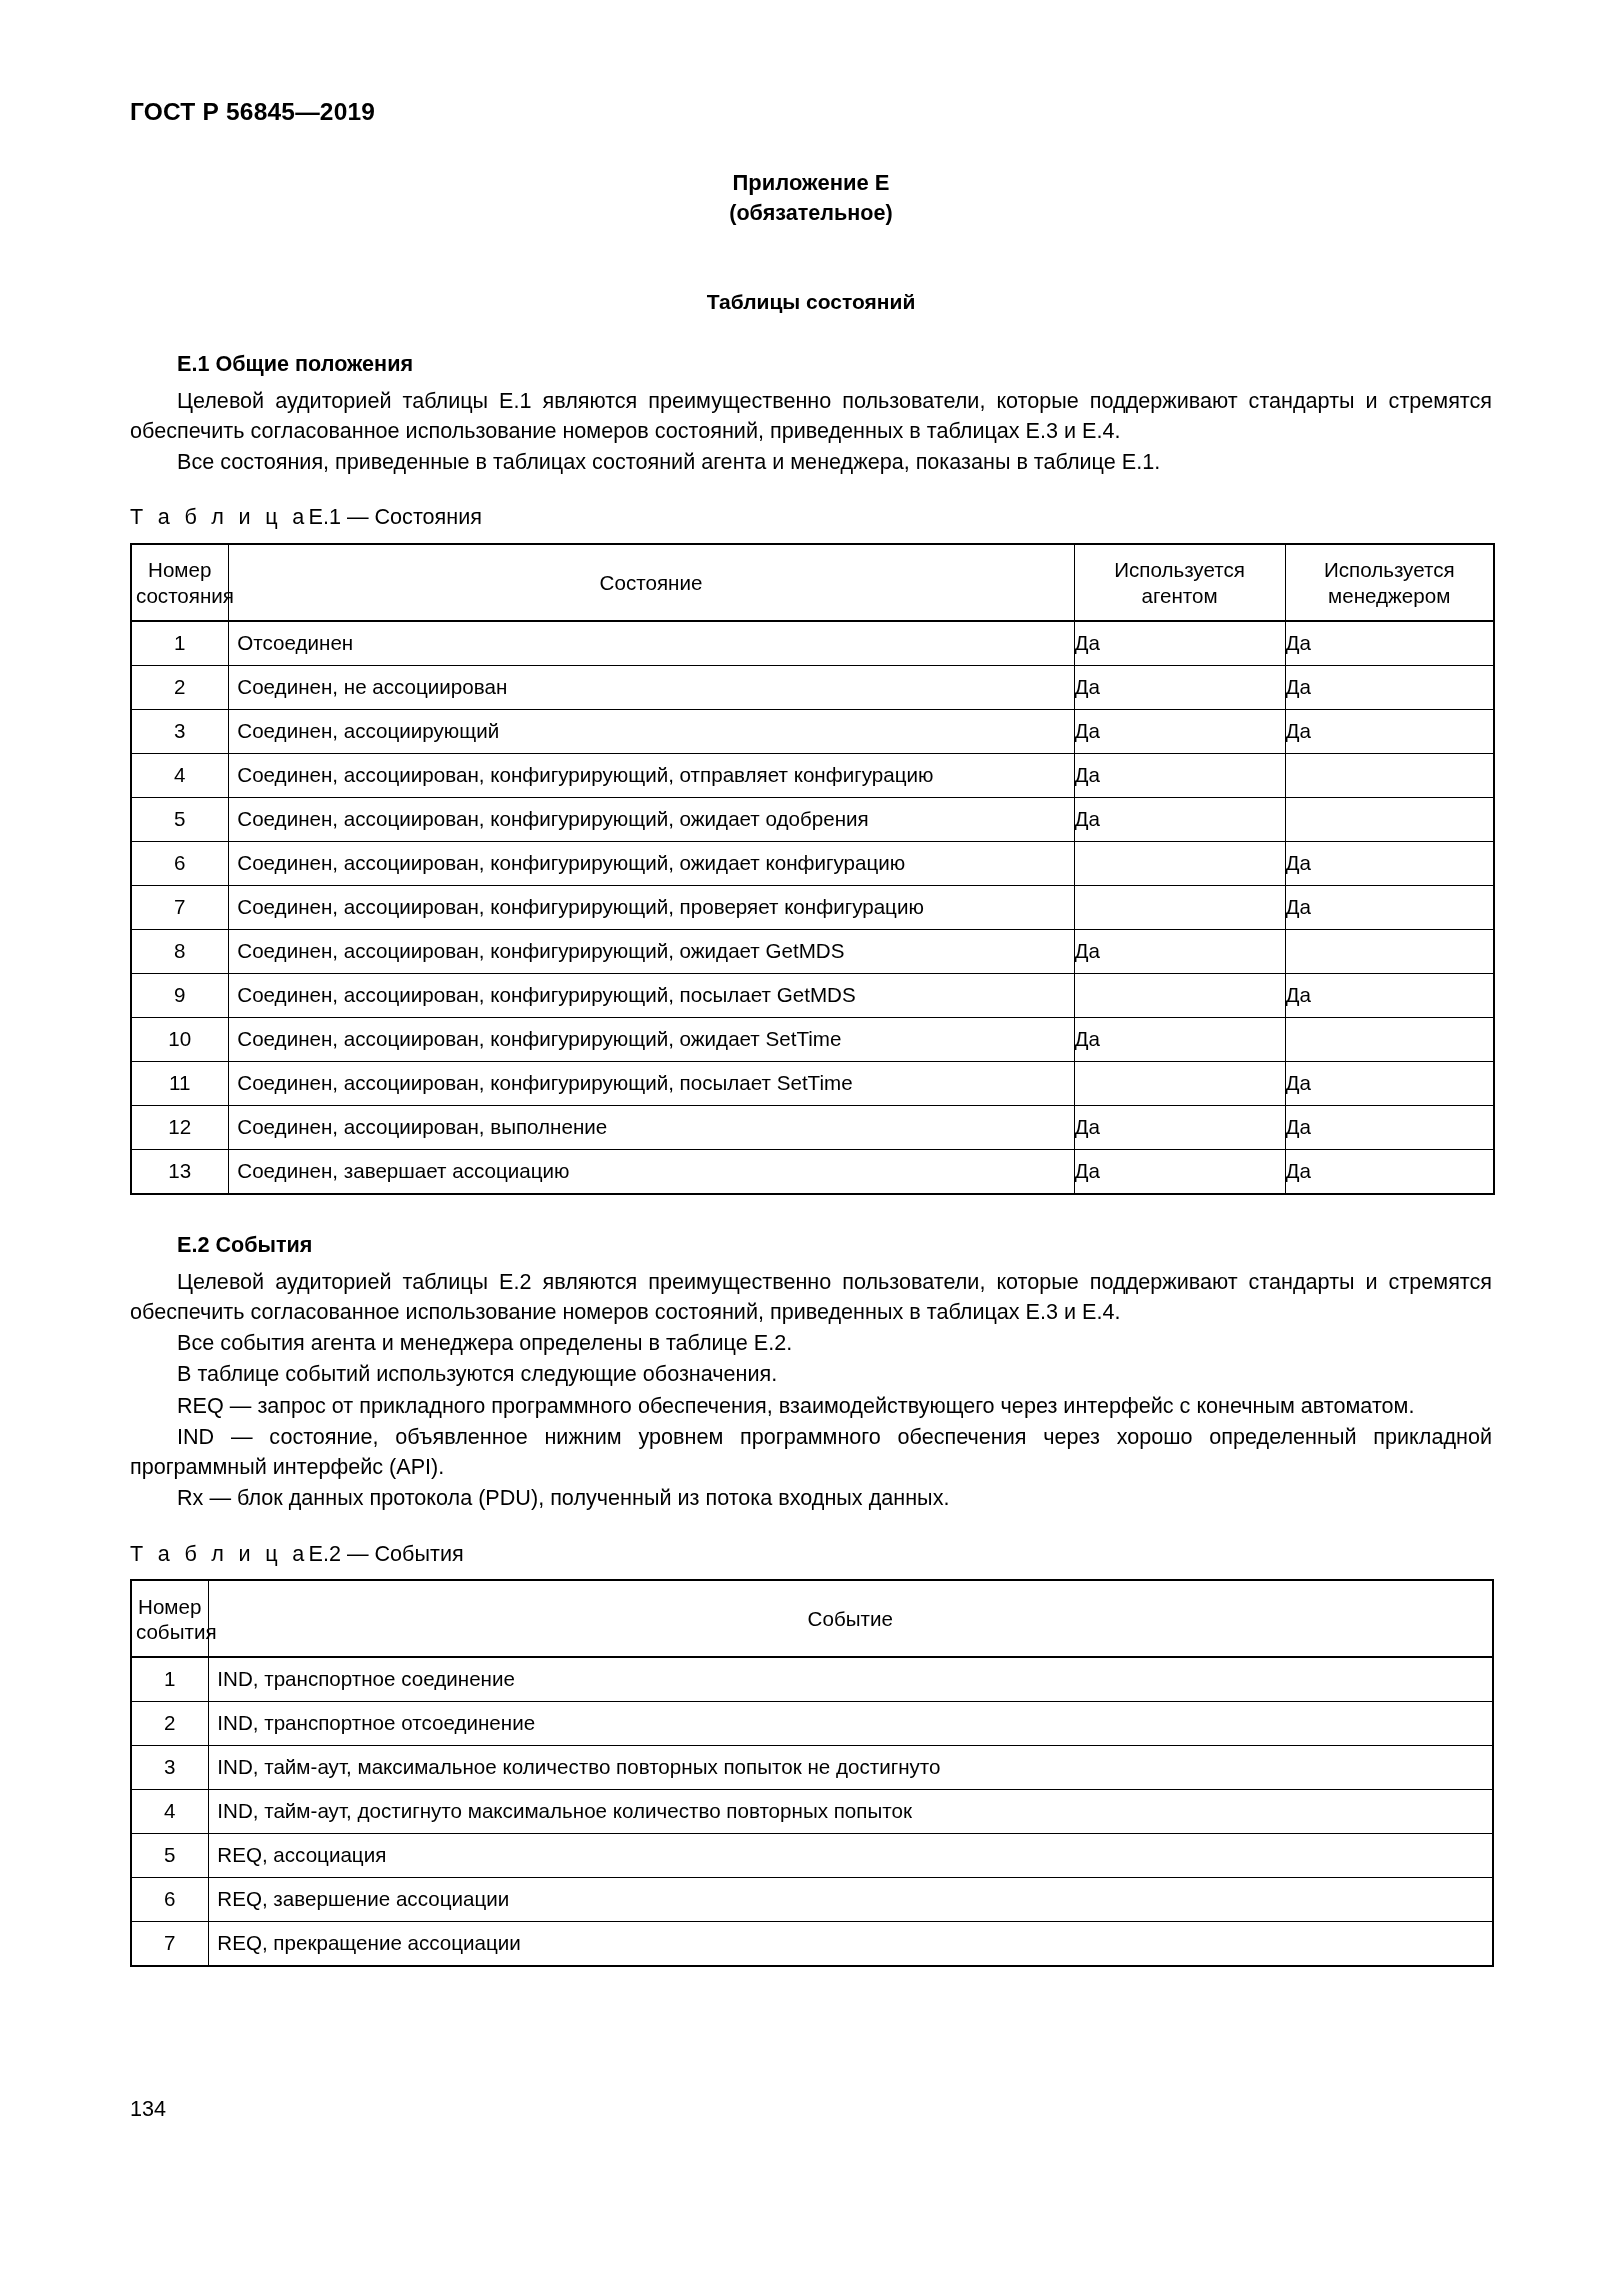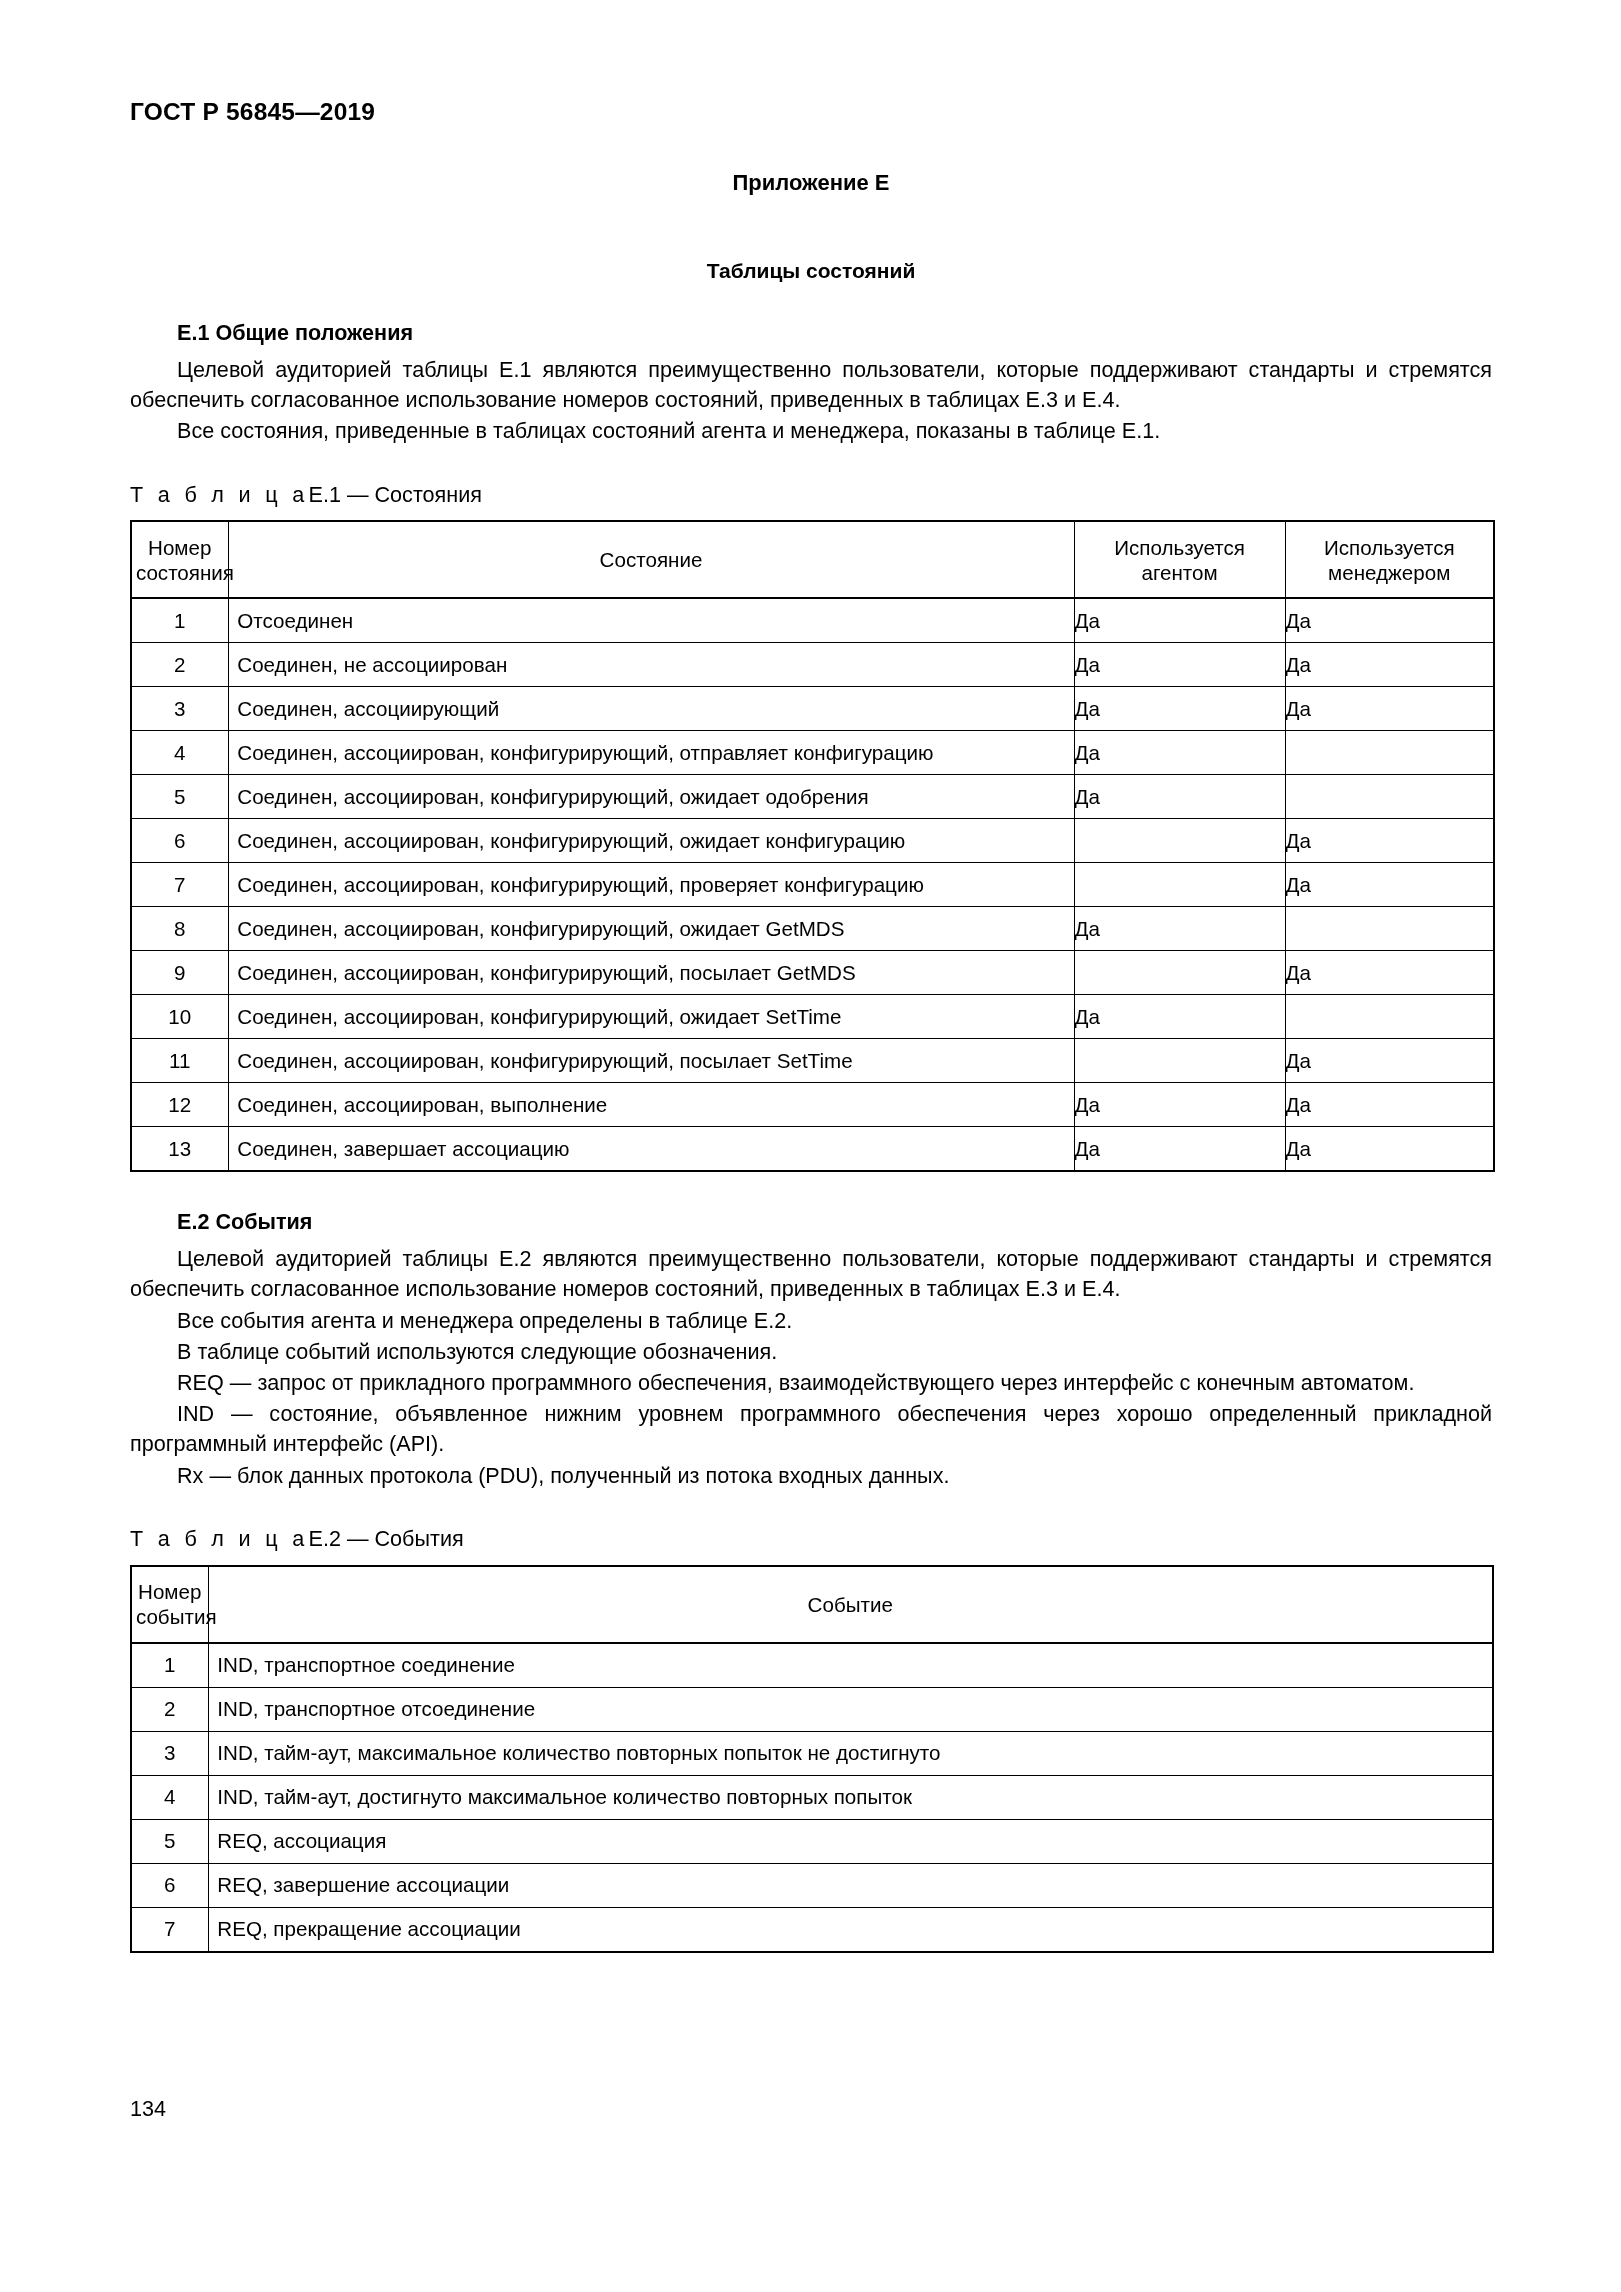--- a/index.html
+++ b/index.html
@@ -62,21 +62,21 @@
     margin-top: 8.8px;
   }
   .para.indent {
     text-indent: 47px;
   }
   .para.tight {
     margin-top: 1px;
   }
   .table-caption {
     font-size: 21.6px;
-    margin-top: 35px;
+    margin-top: 27px;
     margin-bottom: 12.7px;
   }
   .table-caption .sp {
     letter-spacing: 4.3px;
   }
   table.gost {
     border-collapse: collapse;
     width: 1362px;
     font-size: 20.6px;
     table-layout: fixed;
@@ -125,20 +125,21 @@
 <body>
 
 <div class="page">
 
   <div class="content">
 
     <div class="doc-header">ГОСТ Р 56845—2019</div>
 
     <div class="annex-block">
       <div class="annex-title">Приложение Е</div>
+      <div class="annex-sub">(обязательное)</div>
     </div>
 
     <div class="section-title">Таблицы состояний</div>
 
     <div class="clause-heading">E.1 Общие положения</div>
 
     <div class="para indent">Целевой аудиторией таблицы Е.1 являются преимущественно пользователи, которые поддерживают стандарты и стремятся обеспечить согласованное использование номеров состояний, приведенных в таблицах Е.3 и Е.4.</div>
     <div class="para indent tight">Все состояния, приведенные в таблицах состояний агента и менеджера, показаны в таблице Е.1.</div>
 
     <div class="table-caption">

